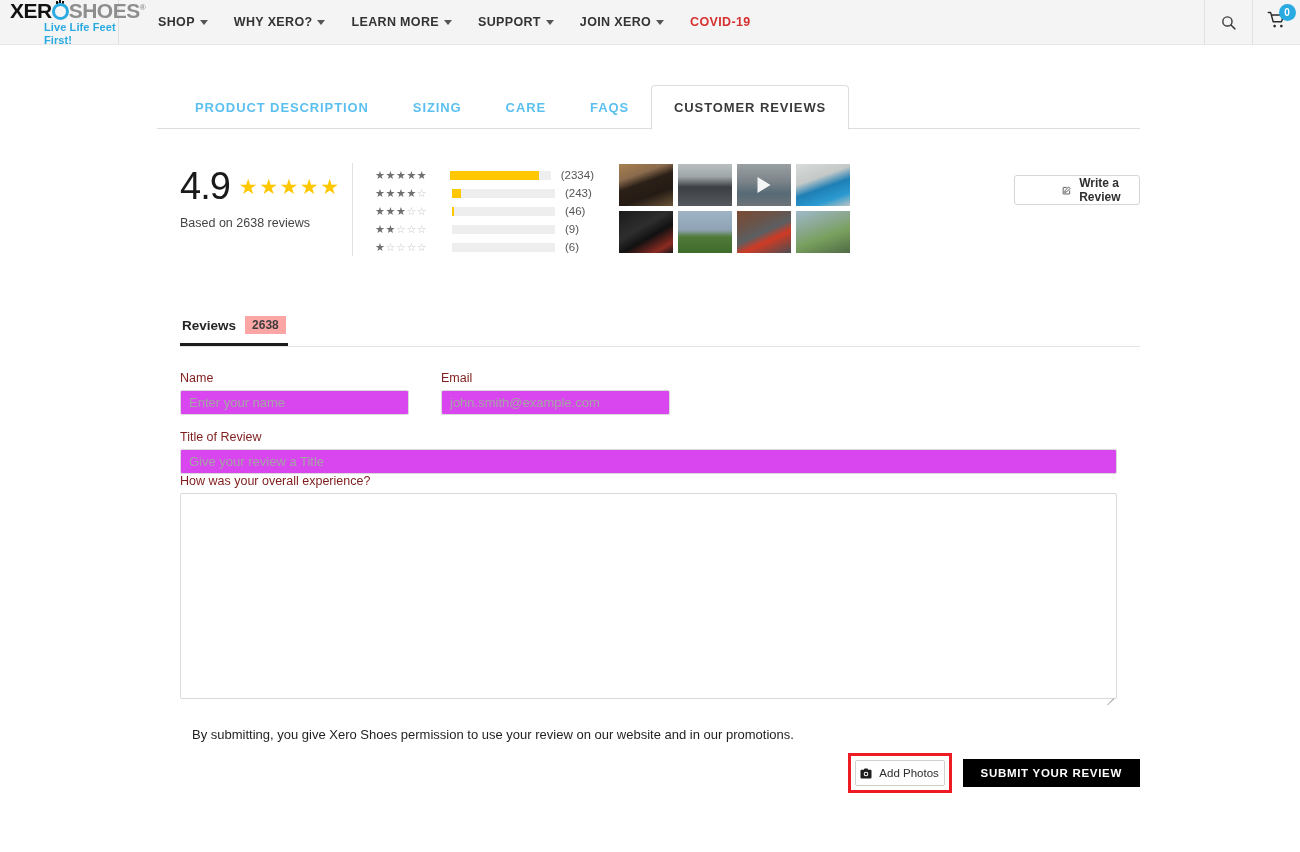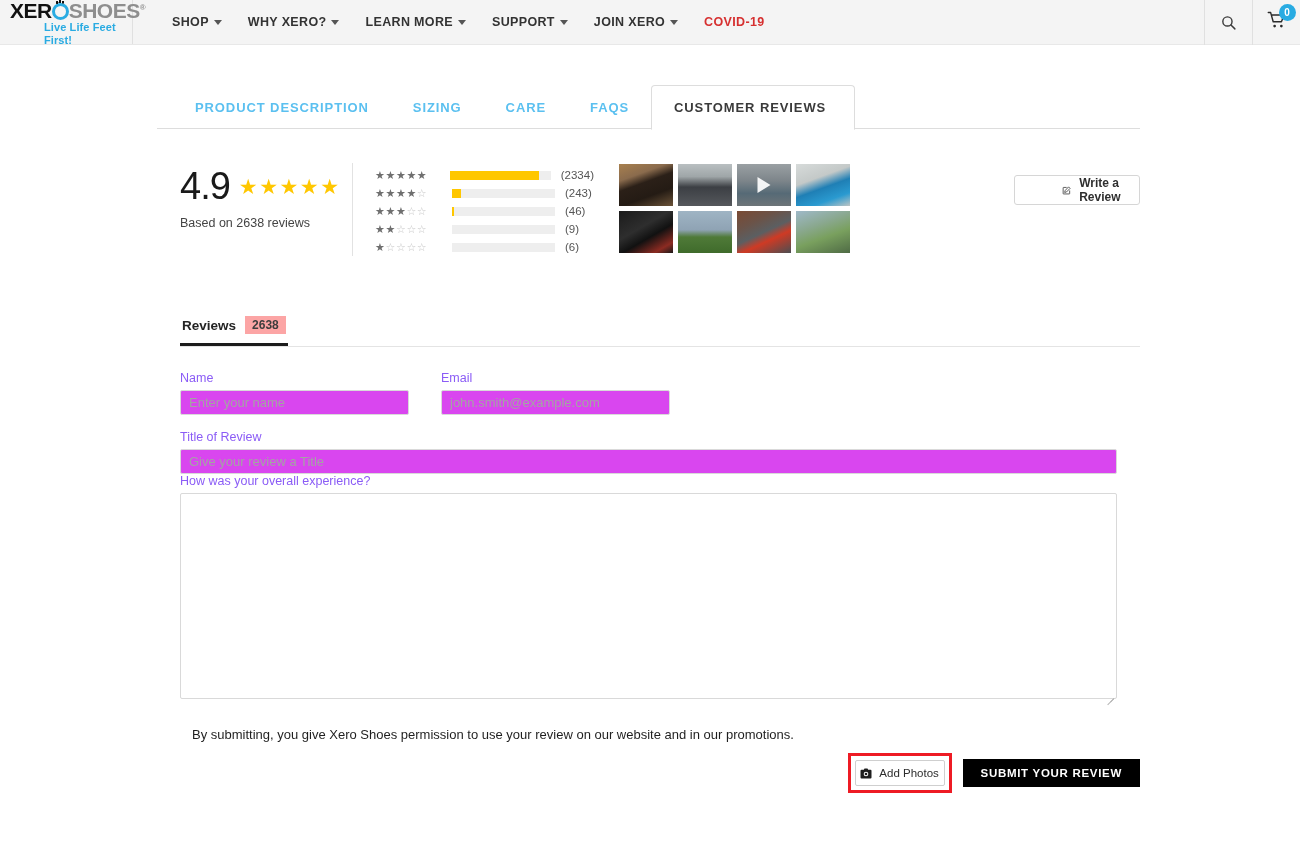--- a/index.html
+++ b/index.html
@@ -14,21 +14,21 @@
   
   .topnav {
     position: relative;
     height: 45px;
     background: #f4f4f4;
     display: flex;
     align-items: stretch;
     border-bottom: 1px solid #e8e8e8;
   }
   .logo-box {
-    width: 133px;
+    width: 119px;
     padding-left: 10px;
     display: flex;
     flex-direction: column;
     justify-content: center;
     border-right: 1px solid #e0e0e0;
     background: #f4f4f4;
   }
   .logo-line1 {
     font-size: 21px;
     font-weight: bold;
@@ -147,21 +147,21 @@
     cursor: pointer;
     white-space: nowrap;
   }
   .tab.first { padding-left: 38px; }
   .tab.active {
     color: #3a3a3a;
     background: #ffffff;
     border: 1px solid #dddddd;
     border-bottom: 1px solid #ffffff;
     border-radius: 4px 4px 0 0;
-    padding: 14px 28px 14px 22px;
+    padding: 14px 22px 14px 22px;
     margin-bottom: -1px;
   }
   .tabrule {
     position: absolute;
     left: 157px; right: 160px;
     bottom: 0;
     border-bottom: 1px solid #dddddd;
     z-index: 1;
   }
 
@@ -320,21 +320,21 @@
     color: #3d3d3d;
     background: #fca5a5;
     padding: 2px 7px;
     border-radius: 0;
   }
 
   
   .form { margin-top: 24px; }
   .field-label {
     font-size: 12.5px;
-    color: #8b5cf6;
+    color: #7f1d1d;
     margin-bottom: 5px;
   }
   .row2 { display: flex; gap: 32px; }
   .col { }
   .inp {
     width: 229px;
     height: 25px;
     border: 1px solid #d9d9d9;
     border-radius: 2px;
     background: #d946ef;

